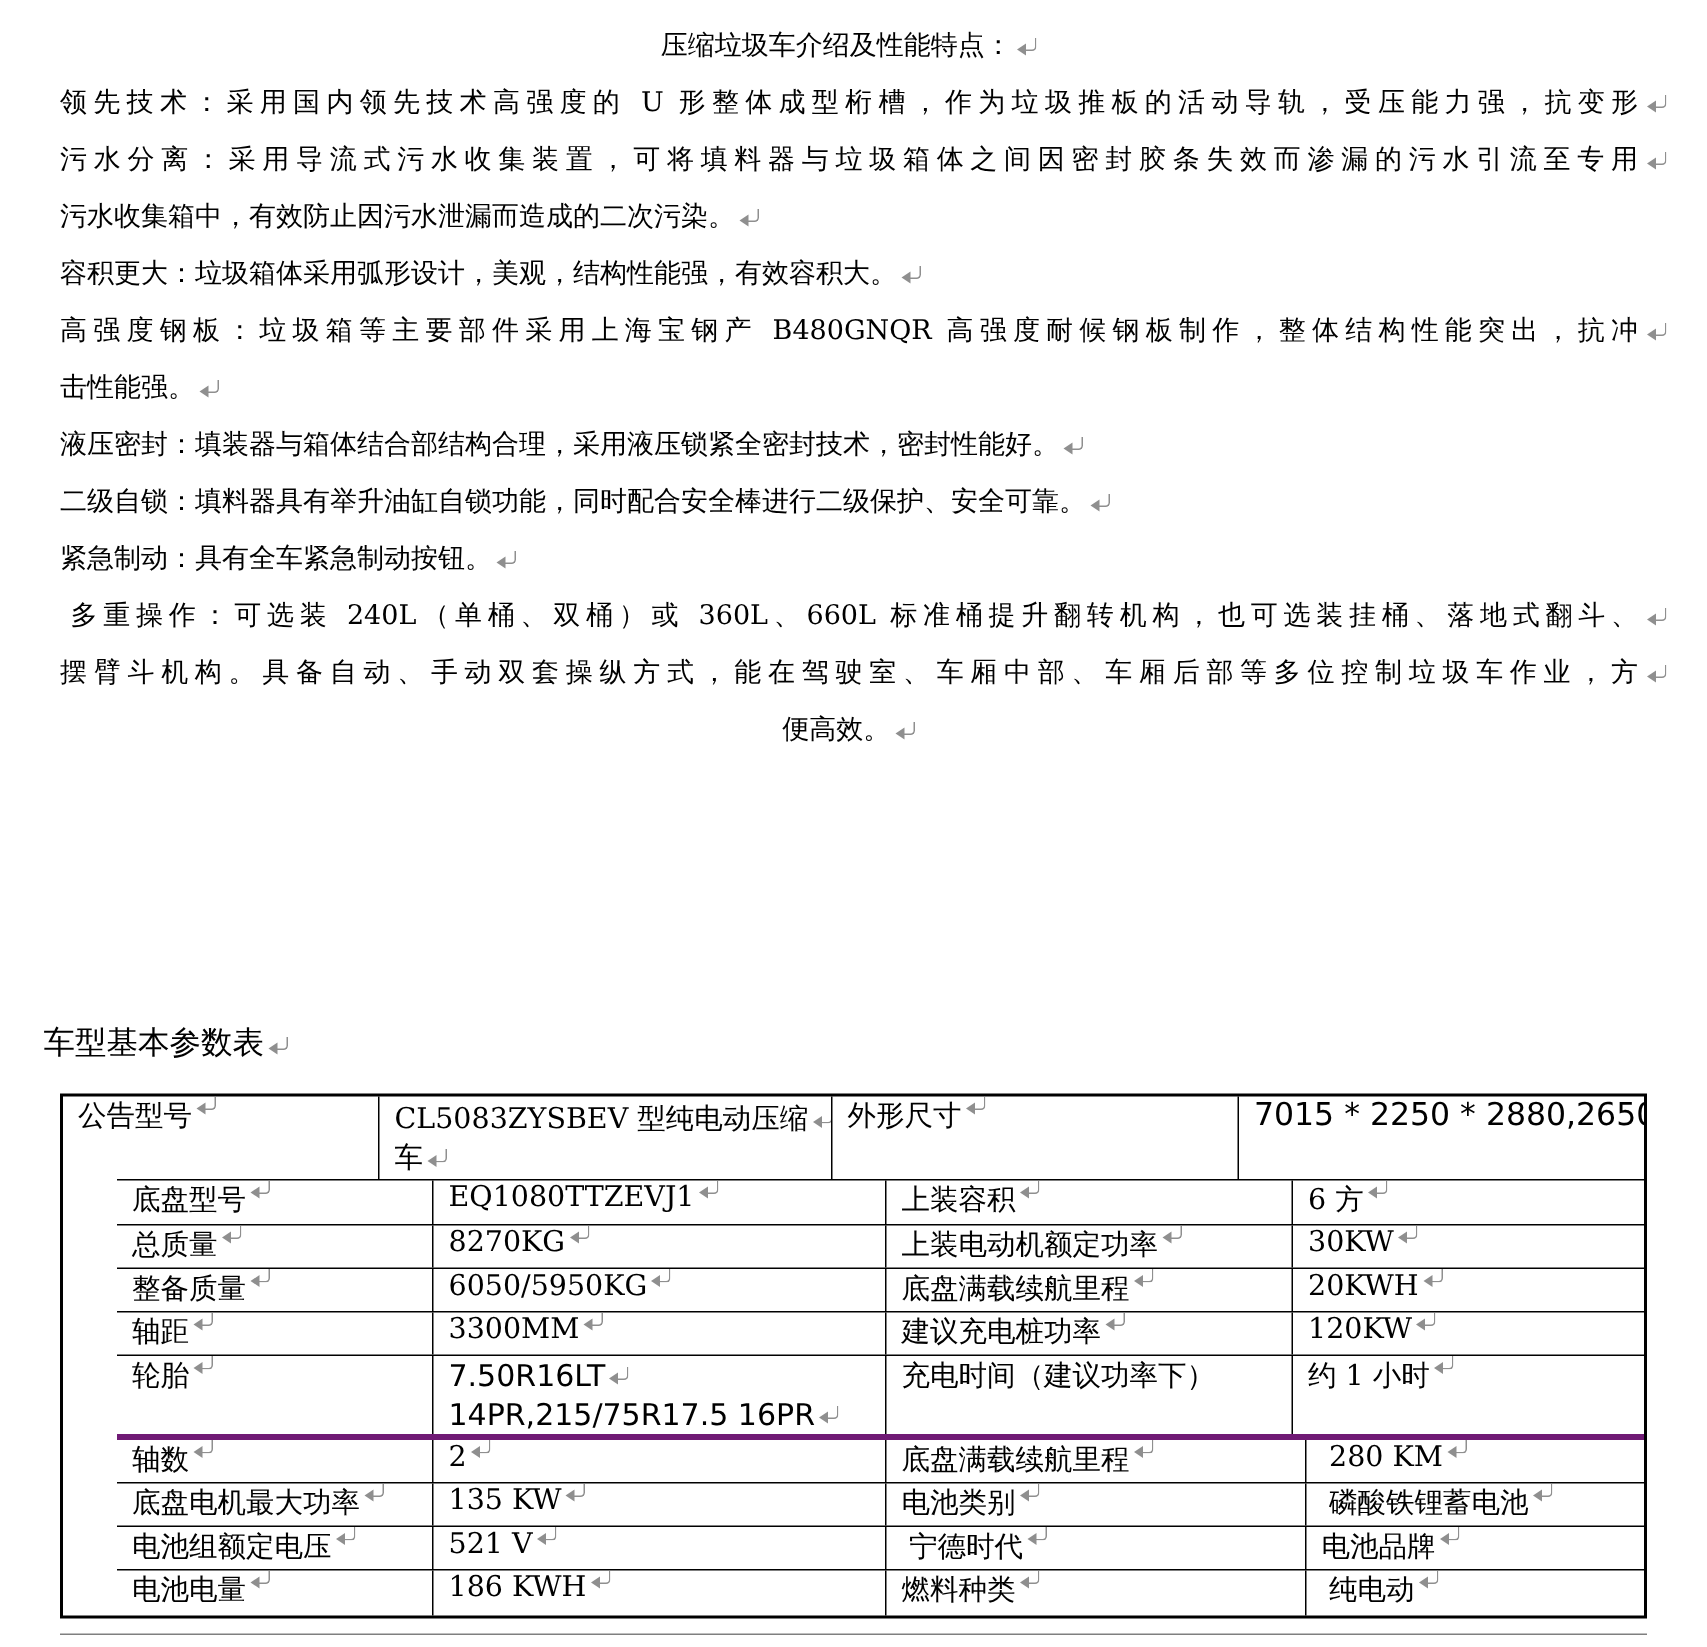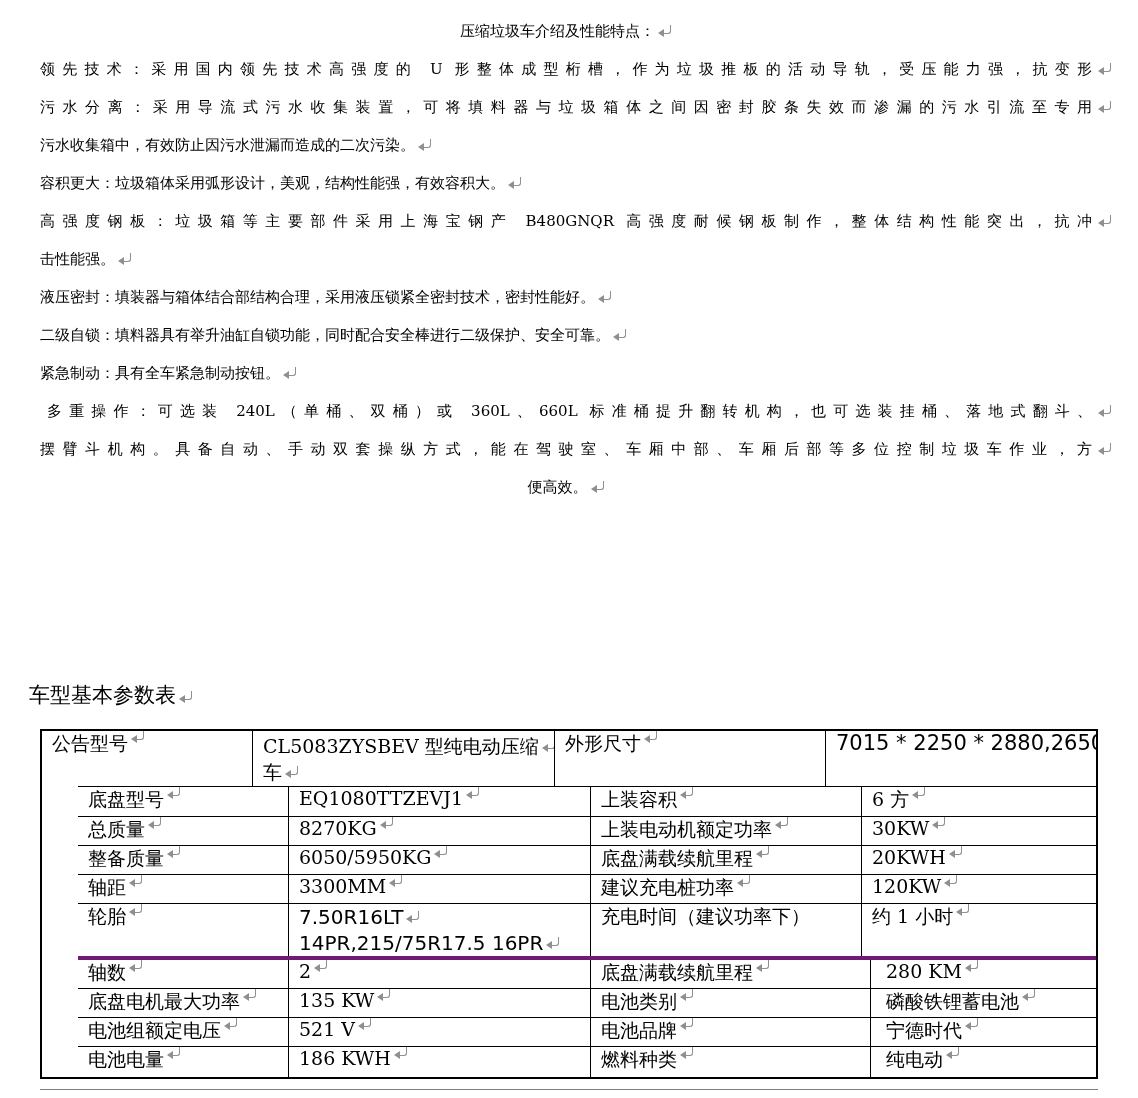--- a/index.html
+++ b/index.html
@@ -3,21 +3,21 @@
 <meta charset="utf-8">
 <style>
   html,body { margin:0; padding:0; background:#ffffff; }
   .page {
     position:relative; width:1138px; height:1098px; background:#ffffff;
     font-family:"DejaVu Serif","Liberation Serif",serif; color:#000;
     overflow:hidden;
   }
   
   .text-block { position:absolute; left:40px; top:12px; width:1052px; }
-  .line { position:relative; height:38px; line-height:38px; font-size:15px; white-space:nowrap; }
+  .line { position:relative; height:38px; line-height:38px; font-size:18px; white-space:nowrap; }
   .line .t { display:inline; }
   .line.j { white-space:normal; }
   .line.j .t { display:block; text-align:justify; text-align-last:justify; height:38px; overflow:hidden; }
   .line.c { text-align:center; }
   .line.j .mark { position:absolute; right:-20px; top:13px; }
   
   .mark { display:inline-block; width:13px; height:12px; position:relative; margin-left:4px; vertical-align:-1px; }
   .mark::before {
     content:""; position:absolute; left:3px; right:1px; top:0; bottom:3px;
     border-right:1.6px solid #8f8f8f; border-bottom:1.6px solid #8f8f8f;
@@ -259,28 +259,28 @@
 
     <div class="prow cols-bot h28">
       <div class="cell">
           <span>电池组额定电压</span>
           <span class="mark"></span>
         </div>
       <div class="cell">
           <span>521 V</span>
           <span class="mark"></span>
         </div>
-      <div class="cell">
-          <span>电池品牌</span>
-          <span class="mark"></span>
-        </div>
       <div class="cell pad-extra">
           <span>宁德时代</span>
           <span class="mark"></span>
         </div>
+      <div class="cell">
+          <span>电池品牌</span>
+          <span class="mark"></span>
+        </div>
     </div>
 
     <div class="prow cols-bot h30">
       <div class="cell">
           <span>电池电量</span>
           <span class="mark"></span>
         </div>
       <div class="cell">
           <span>186 KWH</span>
           <span class="mark"></span>

